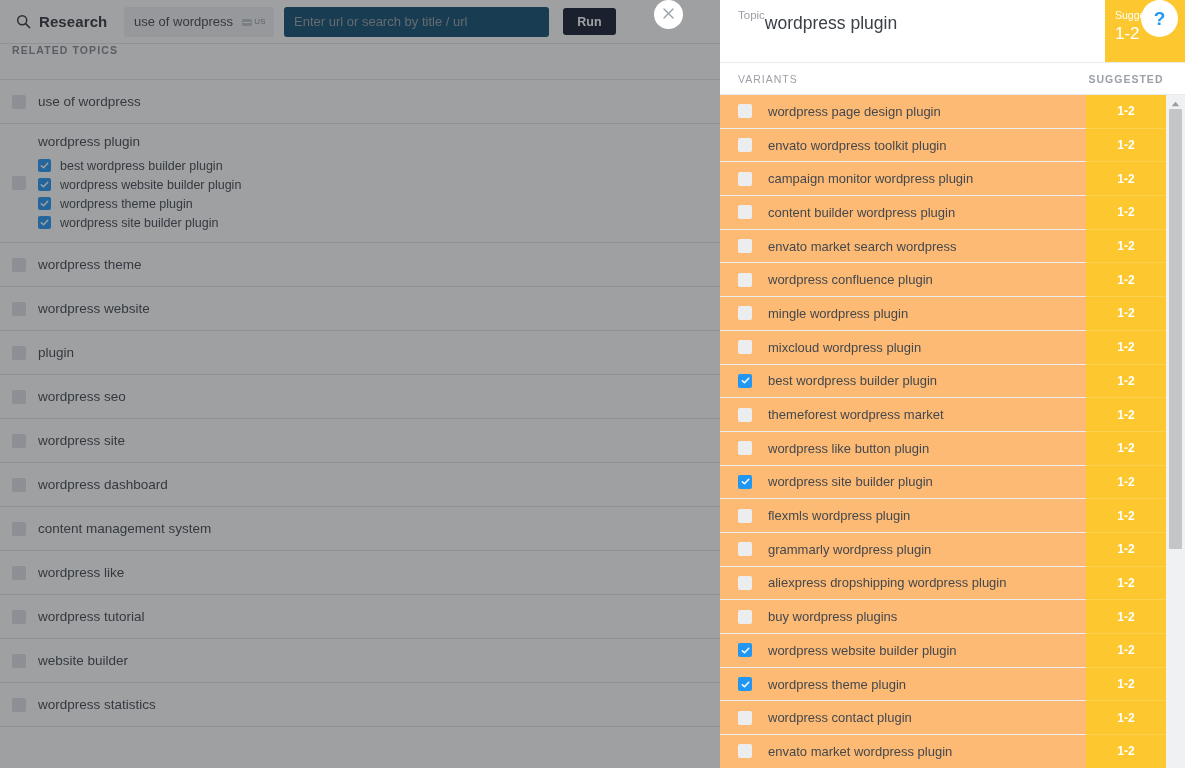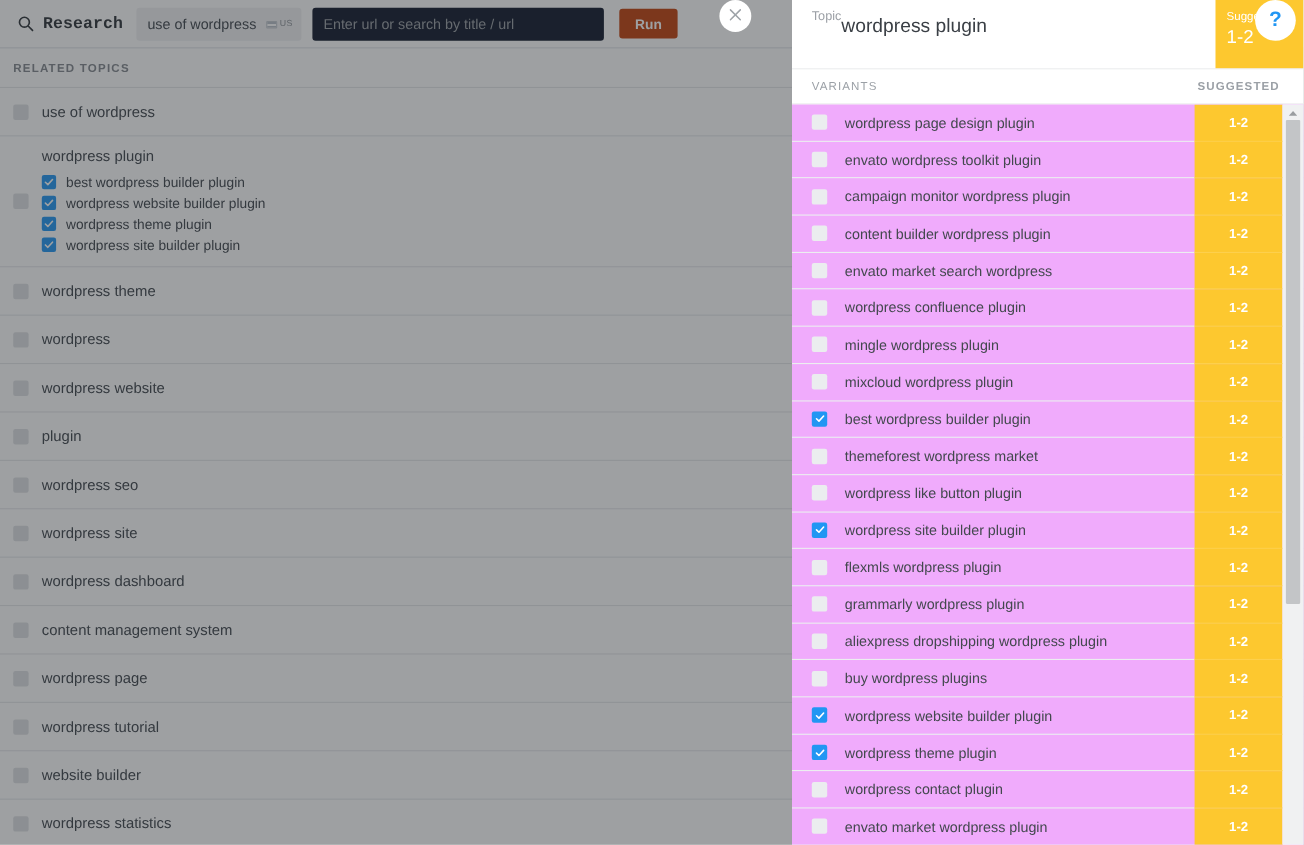--- a/index.html
+++ b/index.html
@@ -25,21 +25,21 @@
     border-bottom: 1px solid #e2e4e8;
     display: flex; align-items: center;
   }
   .brand {
     display: flex; align-items: center; gap: 8px;
     margin-left: 16px; width: 100px;
   }
   .brand-icon { width: 15px; height: 15px; display:block; }
   .brand-text {
     font-size: 15px; font-weight: bold; color: #2d3238;
-    letter-spacing: .1px; white-space: nowrap; font-family: Liberation Mono, monospace;
+    letter-spacing: .1px; white-space: nowrap;
   }
   .kw-field {
     margin-left: 8px;
     width: 150px; height: 30px;
     background: #f0f1f3; border-radius: 3px;
     display: flex; align-items: center; justify-content: space-between;
     padding: 0 8px 0 10px;
   }
   .kw-value { font-size: 13px; color: #3f454c; white-space: nowrap; }
   .kw-locale {
@@ -47,39 +47,39 @@
     display: flex; align-items: flex-end; gap: 2px;
   }
   .flag-chip {
     display:inline-block; width: 10px; height: 7px;
     background: linear-gradient(to bottom,#b8c0c8 0 33%,#ffffff 33% 66%,#b8c0c8 66%);
     border: 1px solid #c3c8ce; border-radius: 1px;
   }
   .url-field {
     margin-left: 10px;
     width: 265px; height: 30px;
-    background: #0f172a; border-radius: 3px;
+    background: #0c4a6e; border-radius: 3px;
     display: flex; align-items: center; padding: 0 10px;
   }
   .url-field .ph { font-size: 13px; color: #9a9ea4; white-space: nowrap; }
   .run-btn {
     margin-left: 14px;
     width: 53px; height: 27px;
-    background: #c2410c; color: #fff;
+    background: #0f172a; color: #fff;
     border: none; border-radius: 3px;
     font-size: 12.5px; font-weight: bold;
     font-family: inherit; cursor: pointer;
     display:flex; align-items:center; justify-content:center;
   }
 
   
   .section-head {
     position: absolute; left: 0; top: 44px;
     width: 1129px; height: 36px;
-    display: flex; align-items: center;
+    display: flex; align-items: flex-start;
     border-bottom: 1px solid #e6e8ea;
   }
   .section-head .label {
     margin-left: 12px;
     font-size: 10.5px; font-weight: bold; color: #83888e;
     letter-spacing: 1.1px; text-transform: uppercase;
   }
 
   
   .topics { position: absolute; left: 0; top: 80px; width: 1185px; }
@@ -177,21 +177,21 @@
   .cols-head .c2 {
     flex: 0 0 80px; width: 80px; text-align: center;
     font-size: 10.5px; font-weight: bold; color: #9ba0a6; letter-spacing: 1px;
   }
   .cols-head .pad { flex: 0 0 19px; }
 
   .variants {
     flex: 1 1 auto;
     position: relative;
     overflow: hidden;
-    background: #f0abfc;
+    background: #fdba74;
   }
   .vrow {
     height: 33.7px;
     display: flex; align-items: stretch;
     border-bottom: 1px solid #eceef0;
   }
   .vrow .vleft {
     flex: 1 1 auto;
     display: flex; align-items: center;
     padding-left: 18px;
@@ -309,24 +309,20 @@
             <span class="sub-label">wordpress site builder plugin</span>
           </div>
         </div>
       </div>
       <div class="topic-row">
         <div class="cb"></div>
         <span class="topic-label">wordpress theme</span>
       </div>
       <div class="topic-row">
         <div class="cb"></div>
-        <span class="topic-label">wordpress</span>
-      </div>
-      <div class="topic-row">
-        <div class="cb"></div>
         <span class="topic-label">wordpress website</span>
       </div>
       <div class="topic-row">
         <div class="cb"></div>
         <span class="topic-label">plugin</span>
       </div>
       <div class="topic-row">
         <div class="cb"></div>
         <span class="topic-label">wordpress seo</span>
       </div>
@@ -337,21 +333,21 @@
       <div class="topic-row">
         <div class="cb"></div>
         <span class="topic-label">wordpress dashboard</span>
       </div>
       <div class="topic-row">
         <div class="cb"></div>
         <span class="topic-label">content management system</span>
       </div>
       <div class="topic-row">
         <div class="cb"></div>
-        <span class="topic-label">wordpress page</span>
+        <span class="topic-label">wordpress like</span>
       </div>
       <div class="topic-row">
         <div class="cb"></div>
         <span class="topic-label">wordpress tutorial</span>
       </div>
       <div class="topic-row">
         <div class="cb"></div>
         <span class="topic-label">website builder</span>
       </div>
       <div class="topic-row">

